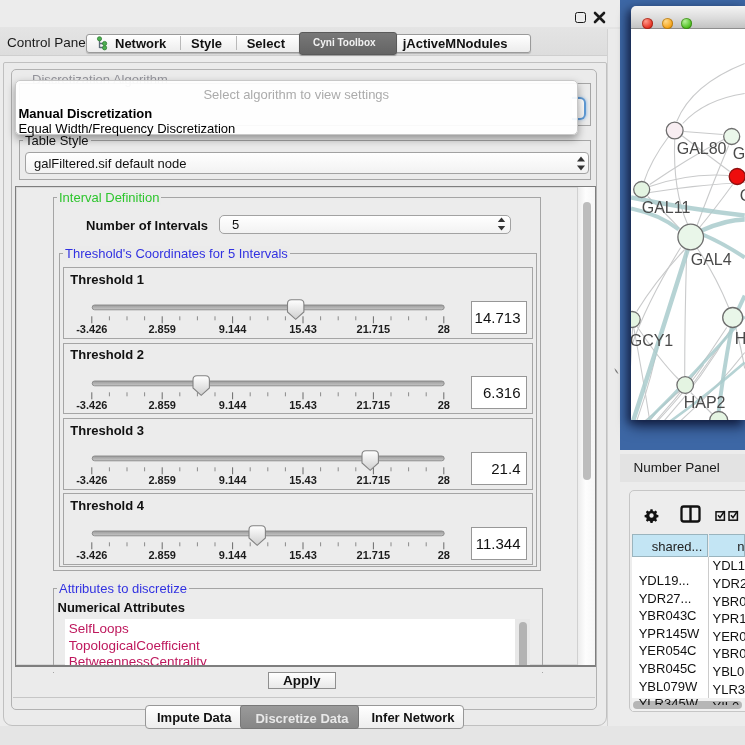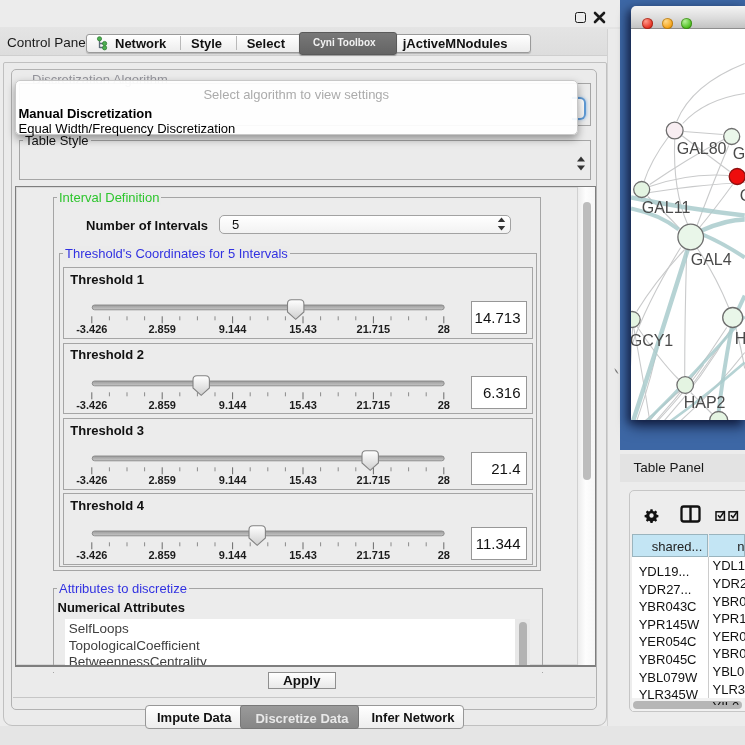--- a/index.html
+++ b/index.html
@@ -23,21 +23,21 @@
 .gtitle { position:absolute; font-size:13px; background:#ebebeb; padding:0 2px; white-space:nowrap; }
 
 .combo { position:absolute; background:linear-gradient(#ffffff,#f2f2f2); border:1px solid #a2a2a2; border-radius:4px; font-size:13px; color:#111; }
 
 #viewport { position:absolute; left:15px; top:185.5px; width:580.5px; height:480.5px; border:1px solid #7e7e7e; box-shadow:inset 0 0 0 1px #d8d8d8; background:#ececec; overflow:hidden; }
 
 .tbox { position:absolute; left:62.8px; width:469.8px; height:71.5px; border:1px solid #a5a5a5; }
 .ttitle { position:absolute; left:6.5px; top:3.5px; font-size:13px; font-weight:bold; color:#111; }
 .vbox { position:absolute; left:407.7px; top:32.8px; width:55.5px; height:33px; background:#fff; border:1px solid #979797; font-size:15px; color:#111; text-align:right; padding:7px 5.5px 0 0; }
 
-#attlist { position:absolute; left:65.2px; top:618.8px; width:449.8px; height:46.7px; background:#fff; font-size:13.5px; color:#404040; overflow:hidden; padding-top:2px; }
+#attlist { position:absolute; left:65.2px; top:618.8px; width:449.8px; height:46.7px; background:#fff; font-size:13.5px; color:#be185d; overflow:hidden; padding-top:2px; }
 #attlist div { height:16.8px; padding-left:3.5px; }
 
 #apply { position:absolute; left:267.9px; top:671.8px; width:67.7px; height:17.5px; background:linear-gradient(#ffffff,#e8e8e8); border:1px solid #8f8f8f; border-radius:0; text-align:center; font-size:13.5px; font-weight:600; color:#111; line-height:16px; }
 
 #btabs { z-index:5; position:absolute; left:145px; top:705.3px; width:319.4px; height:23.5px; background:linear-gradient(#ffffff,#ededed); border:1px solid #979797; border-radius:4px; }
 .btab { position:absolute; top:3.5px; font-size:13px; font-weight:600; color:#111; }
 #bsel { position:absolute; left:94.4px; top:-1px; width:119px; height:23.5px; background:linear-gradient(#9a9a9a,#868686); border:1px solid #787878; border-radius:3px; }
 #bsel span { position:absolute; left:14px; top:4.5px; font-size:13px; font-weight:600; color:#e8e8e8; }
 #bottomstrip { z-index:1; position:absolute; left:0; top:725.5px; width:745px; height:19.5px; background:#e5e5e5; }
 
@@ -54,21 +54,21 @@
 .light { position:absolute; top:11.8px; width:10.8px; height:10.8px; border-radius:50%; }
 #canvas { position:absolute; left:0; top:22.5px; width:114px; height:391px; background:#fff; overflow:hidden; }
 #tpbar { position:absolute; left:619.5px; top:454.2px; width:125.5px; height:28.3px; background:#e3e3e3; }
 #tpbar span { position:absolute; left:14px; top:6px; font-size:13.5px; color:#1a1a1a; }
 #tablebox { position:absolute; left:629.2px; top:490px; width:120px; height:222px; background:#ededed; border:1px solid #c6c6c6; border-radius:5px 0 0 5px; }
 #thead1 { position:absolute; left:631.8px; top:533.7px; width:76.5px; height:23.3px; background:#c3e5f4; border:1px solid #9ab4be; font-size:13px; color:#222; text-align:center; padding:4.5px 0 0 14px; }
 #thead2 { position:absolute; left:709.3px; top:533.7px; width:36px; height:23.3px; background:#c3e5f4; border:1px solid #9ab4be; border-left:none; font-size:13px; color:#222; padding:4.5px 0 0 28px; }
 #trowsbg { position:absolute; left:631.8px; top:557px; width:113.2px; height:141px; background:#fff; }
 #trows { position:absolute; left:631.8px; top:557px; width:113.2px; height:148px; overflow:hidden; z-index:3; }
 .trow { position:absolute; left:0; width:113.2px; height:17.6px; font-size:13px; color:#111; }
-.trow .c1 { position:absolute; left:6.9px; top:7px; }
+.trow .c1 { position:absolute; left:6.9px; top:16px; }
 .trow .c2 { position:absolute; left:80.7px; top:1.4px; }
 #tcolsep { position:absolute; left:708.3px; top:557px; width:1px; height:148px; background:#cccccc; }
 #hsb { position:absolute; left:633px; top:700.5px; width:109px; height:8.5px; border-radius:4px; background:#b6b6b6; z-index:2; }
 </style></head>
 <body>
 <div id="page">
 
 <div id="titlebar">
       <span class="t">Control Panel</span>
     </div>
@@ -96,20 +96,23 @@
 
 <div id="p1"></div>
 <div id="p2"></div>
 
 <div class="group" style="left:18.5px;top:82.5px;width:572.2px;height:43.2px"></div>
 <div class="combo" style="left:572px;top:97px;width:13.5px;height:23px;border:2px solid #5e99d4;border-left:none;box-shadow:1px 0 3px #a9c8e8;border-radius:0 6px 6px 0;"></div>
 <div id="behindlabel">Discretization Algorithm</div>
 
 <div class="group" style="left:18.5px;top:140px;width:572.2px;height:40px"></div>
 <div class="gtitle" style="left:23px;top:133px;color:#111">Table Style</div>
+<div class="combo" style="left:25px;top:152px;width:564px;height:22px">
+      <span style="position:absolute;left:8px;top:3px">galFiltered.sif default node</span>
+    </div>
 <svg class="abs" style="left:576px;top:156px" width="10" height="15" viewBox="0 0 10 15">
  <path d="M5 0.5 L9 5.5 H1 Z" fill="#333"></path>
       <path d="M5 14.5 L1 9.5 H9 Z" fill="#333"></path>
 </svg>
 
 <div id="viewport">
  <svg width="0" height="0">
         <defs>
   <linearGradient id="thumbg" x1="0" y1="0" x2="0" y2="1">
             <stop offset="0" stop-color="#ffffff"></stop>
@@ -385,21 +388,21 @@
    </g>
   </svg>
  </div>
  <div id="nettitle"></div>
  <div class="light" style="left:10.5px;background:radial-gradient(circle at 35% 30%, #ff9a8a, #e8382a 60%, #b32215);box-shadow:inset 0 0 0 1px rgba(120,20,10,0.5)"></div>
  <div class="light" style="left:30.7px;background:radial-gradient(circle at 35% 30%, #ffd98a, #f6a821 60%, #c07d0e);box-shadow:inset 0 0 0 1px rgba(140,90,5,0.5)"></div>
  <div class="light" style="left:49.9px;background:radial-gradient(circle at 35% 30%, #b5f09a, #54c327 60%, #3a9214);box-shadow:inset 0 0 0 1px rgba(40,100,10,0.5)"></div>
 </div>
 
 <div id="tpbar">
-      <span>Table Panel</span>
+      <span>Number Panel</span>
     </div>
 <div id="tablebox"></div>
 <svg class="abs" style="left:643.5px;top:507.5px" width="15" height="15" viewBox="0 0 24 24">
  <path fill="#111" d="M12 8.5 a3.5 3.5 0 1 0 0 7 a3.5 3.5 0 1 0 0-7 M10.3 2 h3.4 l0.5 2.6 a7.6 7.6 0 0 1 2.2 0.9 l2.2-1.5 l2.4 2.4 l-1.5 2.2 a7.6 7.6 0 0 1 0.9 2.2 l2.6 0.5 v3.4 l-2.6 0.5 a7.6 7.6 0 0 1-0.9 2.2 l1.5 2.2 l-2.4 2.4 l-2.2-1.5 a7.6 7.6 0 0 1-2.2 0.9 l-0.5 2.6 h-3.4 l-0.5-2.6 a7.6 7.6 0 0 1-2.2-0.9 l-2.2 1.5 l-2.4-2.4 l1.5-2.2 a7.6 7.6 0 0 1-0.9-2.2 l-2.6-0.5 v-3.4 l2.6-0.5 a7.6 7.6 0 0 1 0.9-2.2 l-1.5-2.2 l2.4-2.4 l2.2 1.5 a7.6 7.6 0 0 1 2.2-0.9 Z" fill-rule="evenodd"></path>
 </svg>
 <svg class="abs" style="left:679.5px;top:505px" width="21" height="18" viewBox="0 0 21 18">
  <rect x="1.5" y="1.5" width="18" height="15" rx="2.2" fill="none" stroke="#111" stroke-width="2.3"></rect>
  <line x1="10.5" y1="2" x2="10.5" y2="16" stroke="#111" stroke-width="2.4"></line>
 </svg>
 <svg class="abs" style="left:714.5px;top:509.5px" width="11" height="11" viewBox="0 0 11 11">

